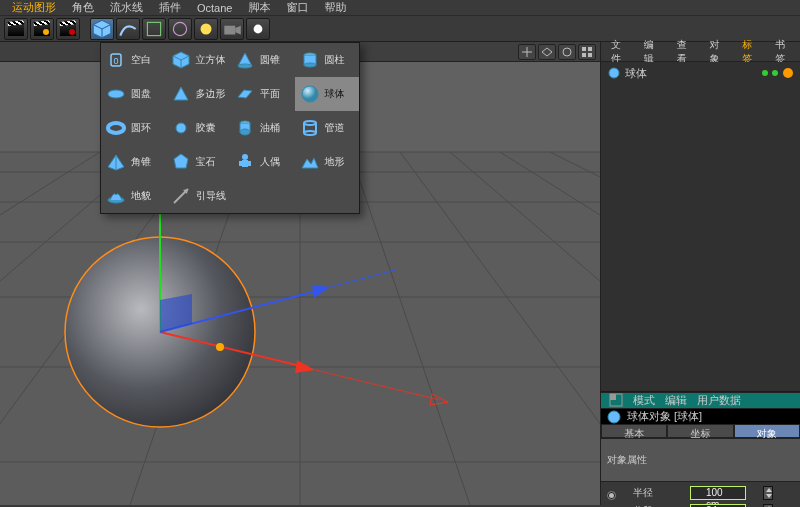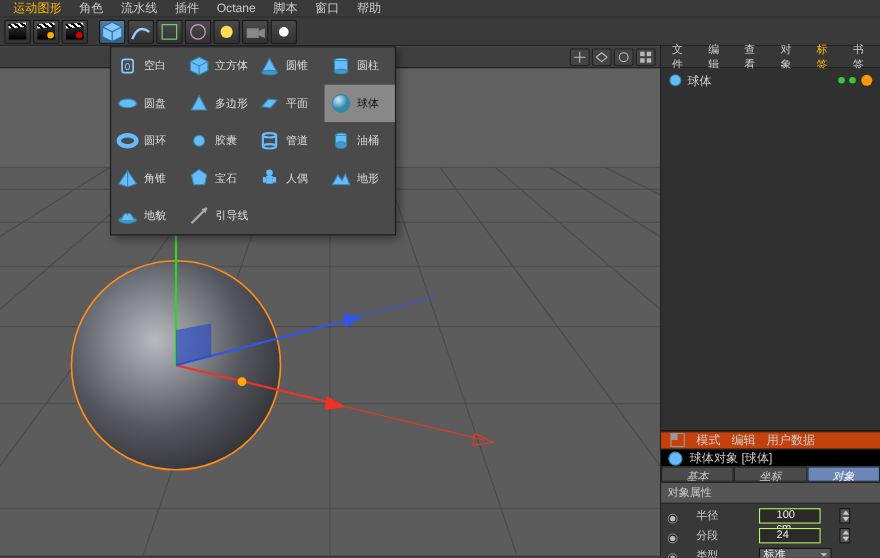--- a/index.html
+++ b/index.html
@@ -43,29 +43,29 @@
   
   .panel-hdr { height:20px; display:flex; align-items:center; padding:0 6px; gap:10px; border-bottom:1px solid #222; background:#373737; }
   .panel-hdr.small { font-size:10px; }
   .panel-tab { padding:2px 4px; color:#ccc; }
   .obj-tree { flex:0 0 auto; height:330px; background:#303030; padding:2px 6px; font-size:11px; overflow:hidden; border-bottom:1px solid #1a1a1a;}
   .tree-row { display:flex; align-items:center; gap:4px; height:18px; }
   .tree-ico { width:14px; height:14px; }
   .dot { width:6px; height:6px; border-radius:50%; }
   .dot.g { background:#3c3; }
   
-  .mode-bar { height:18px; display:flex; gap:10px; padding:0 8px; background:#c2410c; border-top:1px solid #222; }
+  .mode-bar { height:18px; display:flex; gap:10px; padding:0 8px; background:#0f766e; border-top:1px solid #222; }
   .mode-bar .ico { width:14px; height:14px; }
   
   .attr-head { height:20px; display:flex; align-items:center; gap:6px; padding:0 6px; background:#000000; border-top:1px solid #222; }
-  .attr-tabs { display:flex; height:14px;font-style:italic; }
+  .attr-tabs { display:flex; height:14px; }
   .attr-tab { flex:1; text-align:center; line-height:18px; font-size:10px; background:#4a4a4a; border:1px solid #222; }
   .attr-tab.active { background:#6a87b8; color:#fff; }
   .attr-section { background:#383838; }
-  .attr-title { background:#555; padding:2px 6px; font-size:10px; border-top:1px solid #222; border-bottom:1px solid #222; }
+  .attr-title { background:#555; padding:14px 6px; font-size:10px; border-top:1px solid #222; border-bottom:1px solid #222; }
   .attr-row { display:flex; align-items:flex-end; height:18px; padding:0 6px; gap:17px; font-size:10px; }
   .radio { width:9px; height:9px; border:1px solid #888; border-radius:50%; background:#222; display:inline-flex; align-items:center; justify-content:center; }
   .radio.on::after { content:''; width:5px; height:5px; background:#bbb; border-radius:50%; }
   .attr-label { width:40px; color:#ccc; }
   .attr-input { width:56px; height:14px; background:#2a2a2a; border:1px solid #bef264; color:#eee; padding:0 15px; font-size:10px; line-height:12px; }
   .spinner { width:10px; height:14px; background:#555; border:1px solid #111; position:relative; }
   .spinner::before,.spinner::after { content:''; position:absolute; left:2px; right:2px; height:0; border-left:3px solid transparent; border-right:3px solid transparent; }
   .spinner::before { top:1px; border-bottom:4px solid #ccc; }
   .spinner::after { bottom:1px; border-top:4px solid #ccc; }
   .attr-select { width:66px; height:14px; background:#555; border:1px solid #111; color:#eee; font-size:10px; padding:0 3px; line-height:12px; position:relative;}
@@ -314,37 +314,37 @@
               <span class="pp-icon">
                 <svg width="22" height="22" viewBox="0 0 22 22">
                   <rect x="6" y="6" width="10" height="10" rx="5" fill="#6bf" stroke="#38a"></rect>
                 </svg>
               </span>
               <span class="pp-label">胶囊</span>
             </div>
           <div class="popup-cell">
               <span class="pp-icon">
                 <svg width="22" height="22" viewBox="0 0 22 22">
+                  <ellipse cx="11" cy="6" rx="5" ry="2" fill="#8df" stroke="#38a"></ellipse>
+                  <rect x="6" y="6" width="10" height="9" fill="#6bf" stroke="#38a"></rect>
+                  <ellipse cx="11" cy="15" rx="5" ry="3" fill="#49c" stroke="#38a"></ellipse>
+                </svg>
+              </span>
+              <span class="pp-label">油桶</span>
+            </div>
+          <div class="popup-cell">
+              <span class="pp-icon">
+                <svg width="22" height="22" viewBox="0 0 22 22">
                   <ellipse cx="11" cy="6" rx="6" ry="2" fill="none" stroke="#6bf" stroke-width="2"></ellipse>
                   <line x1="5" y1="6" x2="5" y2="16" stroke="#6bf" stroke-width="2"></line>
                   <line x1="17" y1="6" x2="17" y2="16" stroke="#6bf" stroke-width="2"></line>
                   <ellipse cx="11" cy="16" rx="6" ry="2" fill="none" stroke="#6bf" stroke-width="2"></ellipse>
                 </svg>
               </span>
               <span class="pp-label">管道</span>
-            </div>
-          <div class="popup-cell">
-              <span class="pp-icon">
-                <svg width="22" height="22" viewBox="0 0 22 22">
-                  <ellipse cx="11" cy="6" rx="5" ry="2" fill="#8df" stroke="#38a"></ellipse>
-                  <rect x="6" y="6" width="10" height="9" fill="#6bf" stroke="#38a"></rect>
-                  <ellipse cx="11" cy="15" rx="5" ry="3" fill="#49c" stroke="#38a"></ellipse>
-                </svg>
-              </span>
-              <span class="pp-label">油桶</span>
             </div>
         </div>
         <div class="popup-row">
           <div class="popup-cell">
               <span class="pp-icon">
                 <svg width="22" height="22" viewBox="0 0 22 22">
                   <polygon points="11,4 19,16 11,19 3,16" fill="#6bf" stroke="#38a"></polygon>
                   <line x1="11" y1="4" x2="11" y2="19" stroke="#38a"></line>
                 </svg>
               </span>

